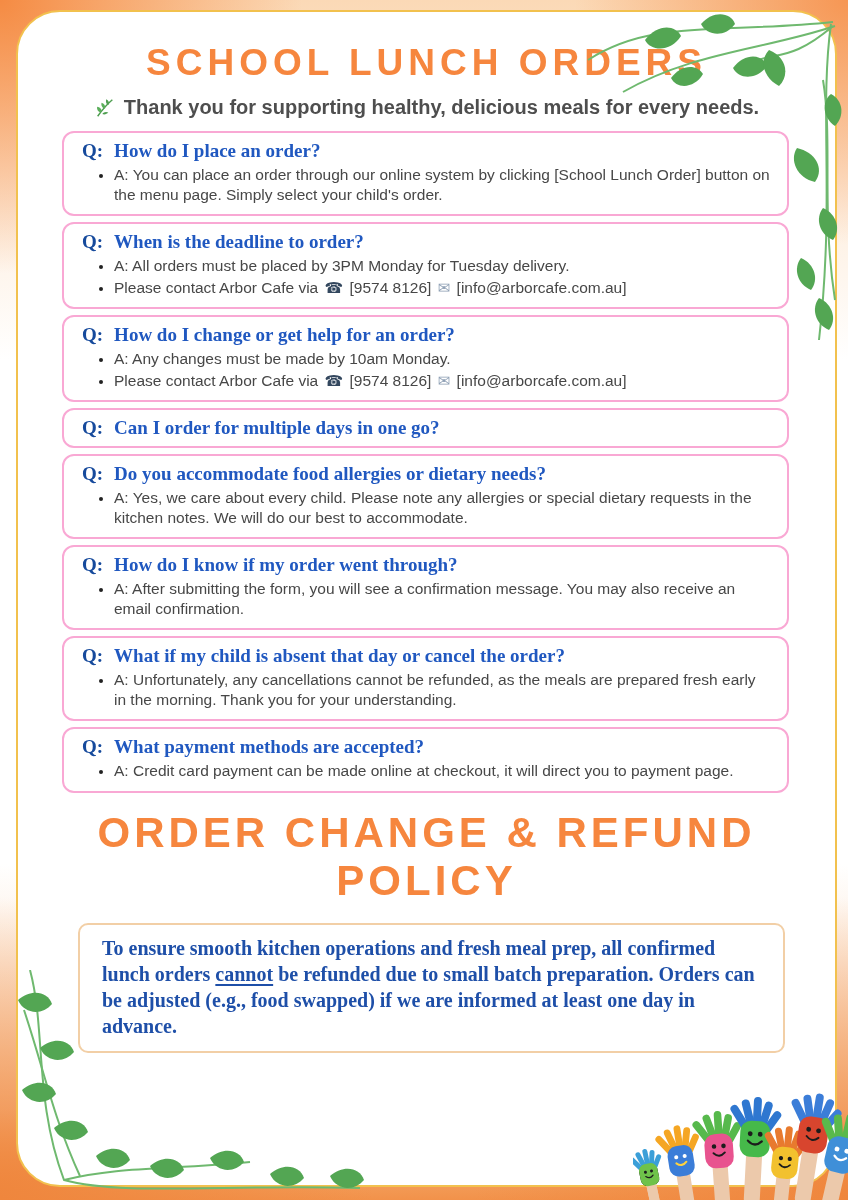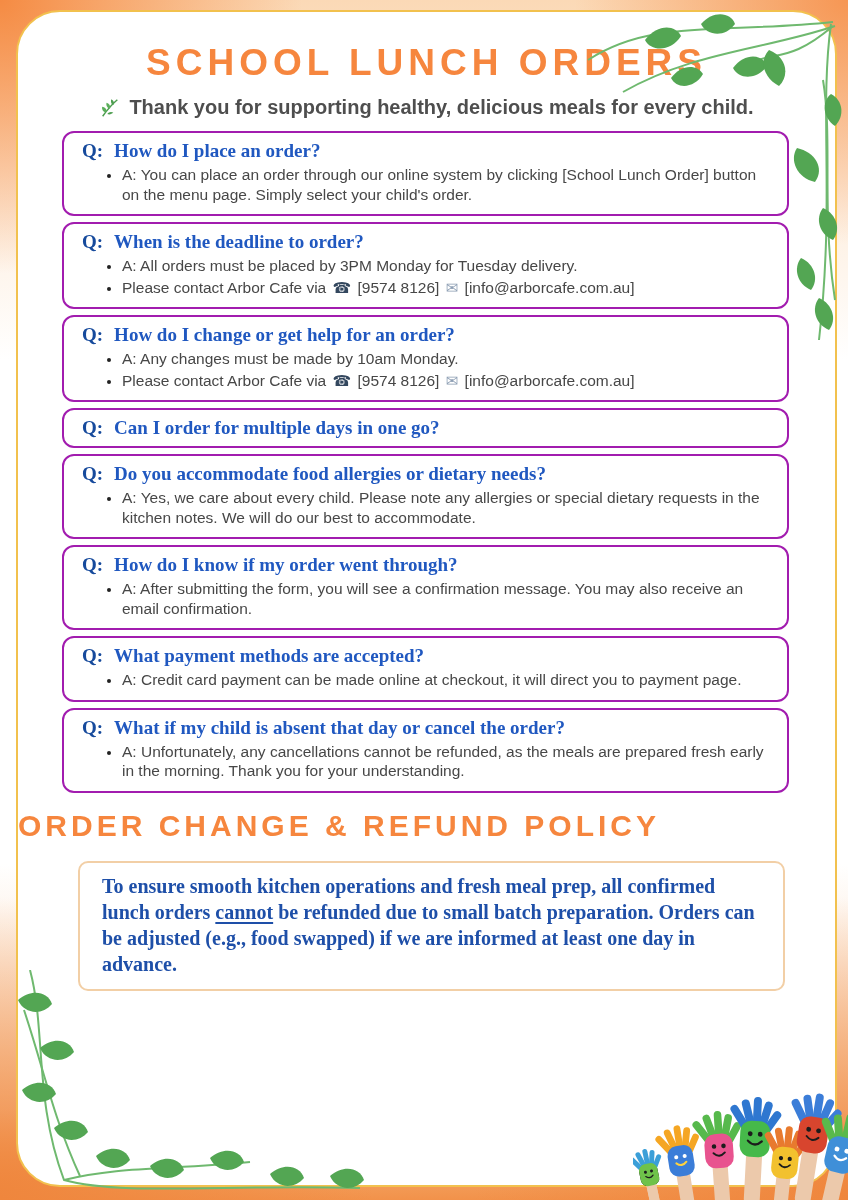--- a/index.html
+++ b/index.html
@@ -26,41 +26,41 @@
     font-family:"Liberation Sans",sans-serif;
   }
   .subtitle-row{
     display:flex;justify-content:center;align-items:center;gap:8px;
     font-size:20px;font-weight:bold;color:#4e4e4e;margin:4px 0 12px 0;
   }
   .herb{width:22px;height:22px;flex:0 0 auto;}
   
   .faq-list{margin:0;}
   .faq-box{
-    border:2px solid #a21caf;border-radius:12px;background:#fff;
+    border:2px solid #f9a8d4;border-radius:12px;background:#fff;
     margin:0 46px 6px 44px;padding:7px 16px 8px 18px;
   }
   .faq-q{
     font-family:"Liberation Serif",serif;font-weight:bold;
     font-size:19px;line-height:21px;color:#2058c0;
   }
   .q-prefix{color:#164a9c;margin-right:11px;}
   .faq-answers{
     margin:4px 0 0 0;padding-left:32px;color:#474747;
     font-size:15.5px;line-height:19.5px;
   }
-  .faq-answers li{margin:0 0 2px 8px;}
+  .faq-answers li{margin:0 0 2px 0;}
   .faq-answers li::marker{color:#222;font-size:14px;}
   .inline-icon{display:inline-block;margin:0 2px;}
   .phone-icon{color:#33475e;font-size:15px;}
   .email-icon{color:#8fa0b5;font-size:15px;}
   
   .policy-heading{
-    text-align:left;font-weight:800;color:#f6863e;
-    font-size:30px;letter-spacing:4px;margin:16px 0 16px 0;
+    text-align:center;font-weight:800;color:#f6863e;
+    font-size:42px;letter-spacing:4px;margin:16px 0 16px 0;
   }
   .policy-box{
     border:2px solid #f2cfa6;border-radius:10px;background:#fff;
     margin:18px 50px 0 60px;padding:10px 22px 12px 22px;
     font-family:"Liberation Serif",serif;font-weight:bold;
     color:#1e4fa8;font-size:20px;line-height:26px;
   }
   .policy-box p{margin:0;}
   .policy-box u{text-underline-offset:3px;}
   
@@ -78,21 +78,21 @@
     <h1 class="title-line">SCHOOL LUNCH ORDERS</h1>
 
     <div class="subtitle-row">
       <svg class="herb" viewBox="0 0 24 24">
         <path d="M4 21 C9 14 13 9 20 3" stroke="#4e9e50" stroke-width="1.6" fill="none"></path>
         <path d="M7 17 C4 16 3 13 3.4 10.6 C6.4 11 8.4 13 8.4 16 Z" fill="#5aae5a"></path>
         <path d="M11 12.5 C8.4 11.4 7.6 8.6 8.2 6.2 C11 7 12.6 9.4 12.2 12.2 Z" fill="#5aae5a"></path>
         <path d="M15 8.4 C13 7.2 12.6 4.6 13.4 2.4 C15.8 3.4 16.8 5.8 16.2 8.2 Z" fill="#4e9e50"></path>
         <path d="M9 18.6 C11.4 19.6 14 18.8 15.6 17 C13.2 15.8 10.4 16.4 9 18.6 Z" fill="#4e9e50"></path>
       </svg>
-      <span>Thank you for supporting healthy, delicious meals for every child.</span>
+      <span>Thank you for supporting healthy, delicious meals for every needs.</span>
     </div>
 
     <div class="faq-list">
         <section class="faq-box">
           <div class="faq-q"><span class="q-prefix">Q:</span><span>How do I place an order?</span></div>
           <ul class="faq-answers">
             <li><span>A:  You can place an order through our online system by clicking [School Lunch Order] button on the menu page. Simply select your child's order.</span></li>
           </ul>
         </section>
         <section class="faq-box">
@@ -118,29 +118,29 @@
             <li><span>A:  Yes, we care about every child. Please note any allergies or special dietary requests in the kitchen notes. We will do our best to accommodate.</span></li>
           </ul>
         </section>
         <section class="faq-box">
           <div class="faq-q"><span class="q-prefix">Q:</span><span>How do I know if my order went through?</span></div>
           <ul class="faq-answers">
             <li><span>A:  After submitting the form, you will see a confirmation message. You may also receive an email confirmation.</span></li>
           </ul>
         </section>
         <section class="faq-box">
+          <div class="faq-q"><span class="q-prefix">Q:</span><span>What if my child is absent that day or cancel the order?</span></div>
+          <ul class="faq-answers">
+            <li><span>A:  Unfortunately, any cancellations cannot be refunded, as the meals are prepared fresh early in the morning. Thank you for your understanding.</span></li>
+          </ul>
+        </section>
+        <section class="faq-box">
           <div class="faq-q"><span class="q-prefix">Q:</span><span>What payment methods are accepted?</span></div>
           <ul class="faq-answers">
             <li><span>A:  Credit card payment can be made online at checkout, it will direct you to payment page.</span></li>
-          </ul>
-        </section>
-        <section class="faq-box">
-          <div class="faq-q"><span class="q-prefix">Q:</span><span>What if my child is absent that day or cancel the order?</span></div>
-          <ul class="faq-answers">
-            <li><span>A:  Unfortunately, any cancellations cannot be refunded, as the meals are prepared fresh early in the morning. Thank you for your understanding.</span></li>
           </ul>
         </section>
       </div>
 
     <h2 class="policy-heading">ORDER CHANGE &amp; REFUND POLICY</h2>
 
     <div class="policy-box">
         <p><span>To ensure smooth kitchen operations and fresh meal prep, all confirmed lunch orders </span><u>cannot</u><span> be refunded due to small batch preparation. Orders can be adjusted (e.g., food swapped) if we are informed at least one day in advance.</span></p>
       </div>
 

